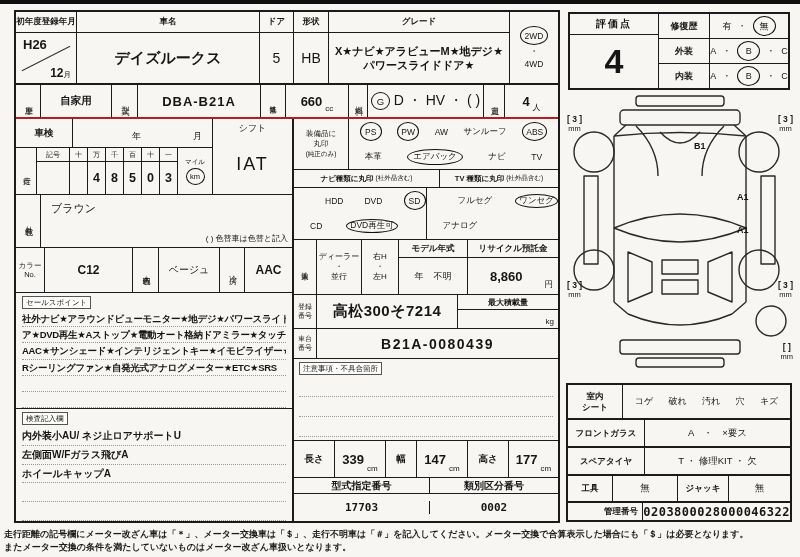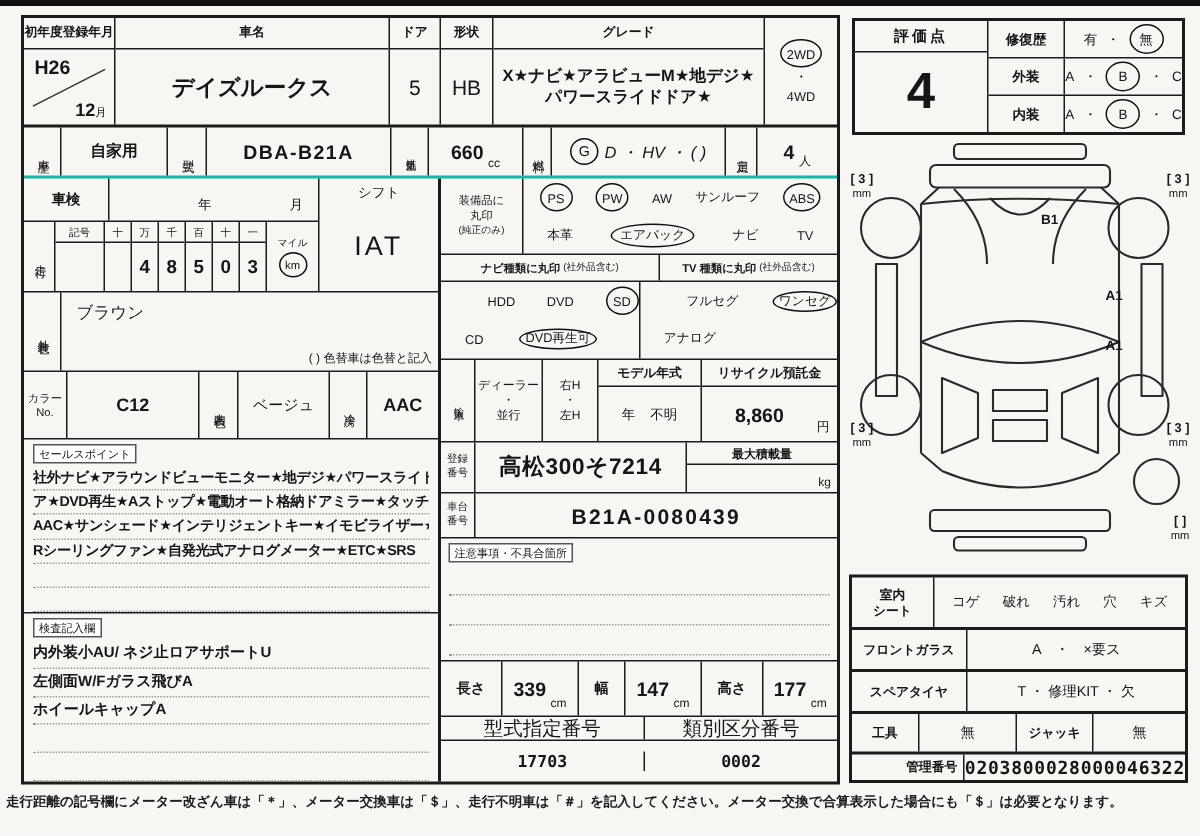--- a/index.html
+++ b/index.html
@@ -19,21 +19,21 @@
   .circ{display:inline-flex;align-items:center;justify-content:center;border:1.5px solid #111;
     border-radius:50%;min-width:22px;height:19px;padding:0 3px;box-sizing:border-box;}
   .oval{display:inline-flex;align-items:center;justify-content:center;border:1.5px solid #111;
     border-radius:50%;padding:1px 5px;}
   .tag{align-self:flex-start;border:1px solid #555;font-size:7.5px;line-height:11px;padding:0 3px;
     background:#fdfdfb;margin-bottom:2px;white-space:nowrap;}
   .dot-line{border-bottom:1px dotted #9a9a9a;white-space:nowrap;overflow:hidden;}
   .main{position:absolute;left:14px;top:10px;width:546px;height:513px;border:2px solid #1b1b1b;
     display:flex;flex-direction:column;box-sizing:border-box;}
   .row1{display:flex;height:71px;border-bottom:2px solid #1b1b1b;}
-  .row2{display:flex;height:32px;border-bottom:2px solid #14b8a6;}
+  .row2{display:flex;height:32px;border-bottom:2px solid #b91c1c;}
   .regdate-val{position:relative;flex:1;}
   .regyear{position:absolute;left:7px;top:4px;font-size:13px;font-weight:bold;}
   .slash{position:absolute;left:3px;top:25px;width:54px;border-top:1.5px solid #333;transform:rotate(-27deg);}
   .regmonth{position:absolute;right:5px;bottom:3px;font-size:12px;font-weight:bold;}
   .regmonth .u{font-size:7.5px;font-weight:normal;}
   .unit{font-size:8px;align-self:flex-end;margin:0 0 4px 3px;}
   .lower{display:flex;flex:1;min-height:0;}
   .leftcol{width:276px;border-right:2px solid #1b1b1b;display:flex;flex-direction:column;}
   .midcol{flex:1;display:flex;flex-direction:column;min-width:0;}
   .shk{height:75px;display:flex;}
@@ -83,21 +83,21 @@
   .two-line{font-size:7px;line-height:8.5px;}
   .maxload-body{flex:1;display:flex;align-items:flex-end;justify-content:flex-end;padding:0 4px 2px;font-size:8px;}
   .chassis{height:29px;display:flex;}
   .warr{height:25px;display:flex;font-size:9.5px;}
   .caution{height:78px;padding:3px 5px 0;display:flex;flex-direction:column;overflow:hidden;}
   .cline{height:19px;}
   .dims{height:36px;display:flex;}
   .dim-lab{font-size:9.5px;font-weight:bold;}
   .dim-num{font-size:13px;font-weight:bold;}
   .typeno{flex:1;display:flex;flex-direction:column;min-height:0;}
-  .tn-hd{height:15px;border-bottom:1px solid #1b1b1b;display:flex;font-size:13px;font-weight:normal;}
+  .tn-hd{height:15px;border-bottom:1px solid #1b1b1b;display:flex;font-size:10px;font-weight:bold;}
   .tn-val{flex:1;display:flex;font-family:"DejaVu Sans Mono","Liberation Mono",monospace;
     font-size:11px;font-weight:bold;align-items:center;}
   .w135{width:135px;}
   .eval{position:absolute;left:568px;top:12px;width:222px;height:78px;border:2px solid #1b1b1b;
     display:flex;box-sizing:border-box;}
   .ev-score{width:88px;display:flex;flex-direction:column;}
   .ev-score-hd{height:20px;border-bottom:1.5px solid #1b1b1b;font-size:10px;font-weight:bold;
     letter-spacing:2px;display:flex;align-items:center;justify-content:center;}
   .ev-score-val{flex:1;display:flex;align-items:center;justify-content:center;font-size:34px;font-weight:bold;}
   .ev-rows{flex:1;display:flex;flex-direction:column;}
@@ -168,21 +168,21 @@
       <div class="vlab br" style="width:25px;">型式</div>
       <div class="cen br" style="width:122px;font-size:13px;font-weight:bold;letter-spacing:1px;">DBA-B21A</div>
       <div class="vlab br" style="width:24px;font-size:7px;">排気量</div>
       <div class="cen br" style="width:62px;">
         <span style="font-size:13px;font-weight:bold;">660</span>
         <span class="unit">cc</span>
       </div>
       <div class="vlab br" style="width:18px;">燃料</div>
       <div class="cen br" style="width:115px;gap:4px;">
         <span class="circ" style="min-width:19px;height:18px;font-size:9.5px;">G</span>
-        <span style="font-size:11px;white-space:nowrap;font-style:italic;">D ・ HV ・ (        )</span>
+        <span style="font-size:14px;white-space:nowrap;">D ・ HV ・ (        )</span>
       </div>
       <div class="vlab br" style="width:20px;">定員</div>
       <div class="cen" style="flex:1;">
         <span style="font-size:13px;font-weight:bold;">4</span>
         <span class="unit">人</span>
       </div>
     </div>
 
     <div class="lower">
 
@@ -543,14 +543,15 @@
       <div class="cd-val">無</div>
     </div>
     <div class="cd-row">
       <div class="cen br cd-lab" style="width:64px;margin-left:32px;">管理番号</div>
       <div class="cd-val mgmt">0203800028000046322</div>
     </div>
   </div>
 
   <div class="footer">
     <div>走行距離の記号欄にメーター改ざん車は「＊」、メーター交換車は「＄」、走行不明車は「＃」を記入してください。メーター交換で合算表示した場合にも「＄」は必要となります。</div>
+    <div>またメーター交換の条件を満たしていないものはメーター改ざん車扱いとなります。</div>
   </div>
 </div>
 
 </body></html>

